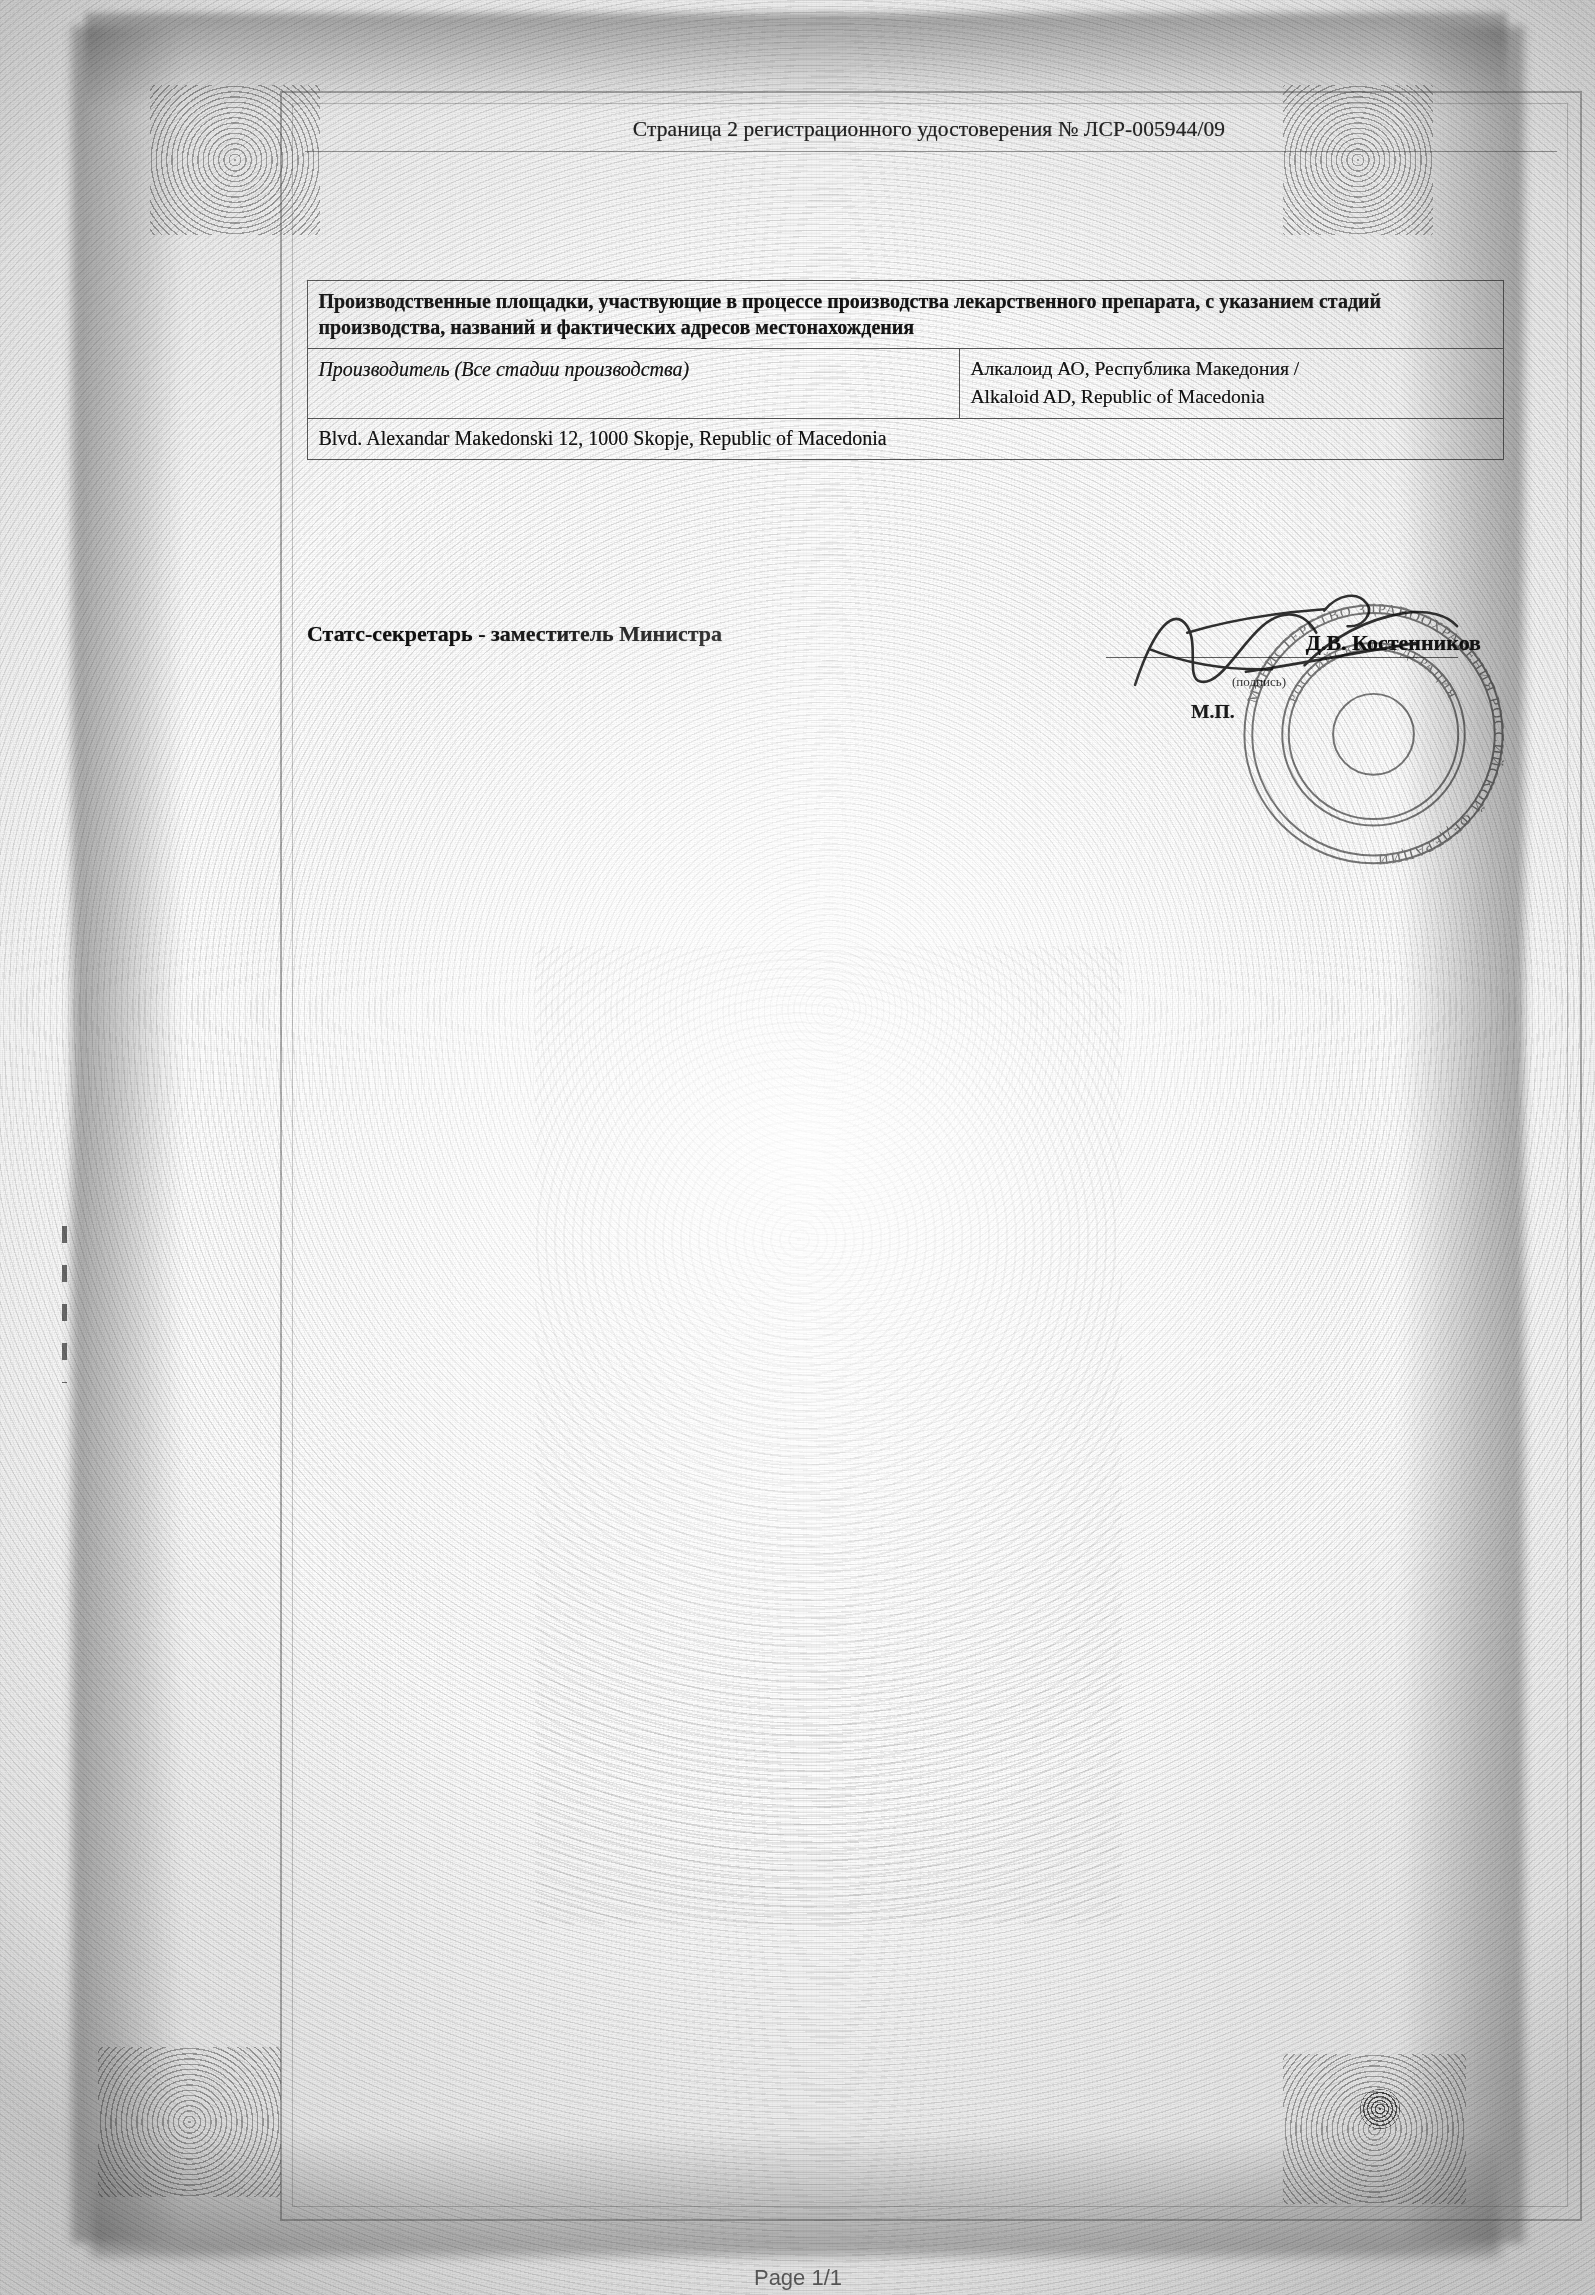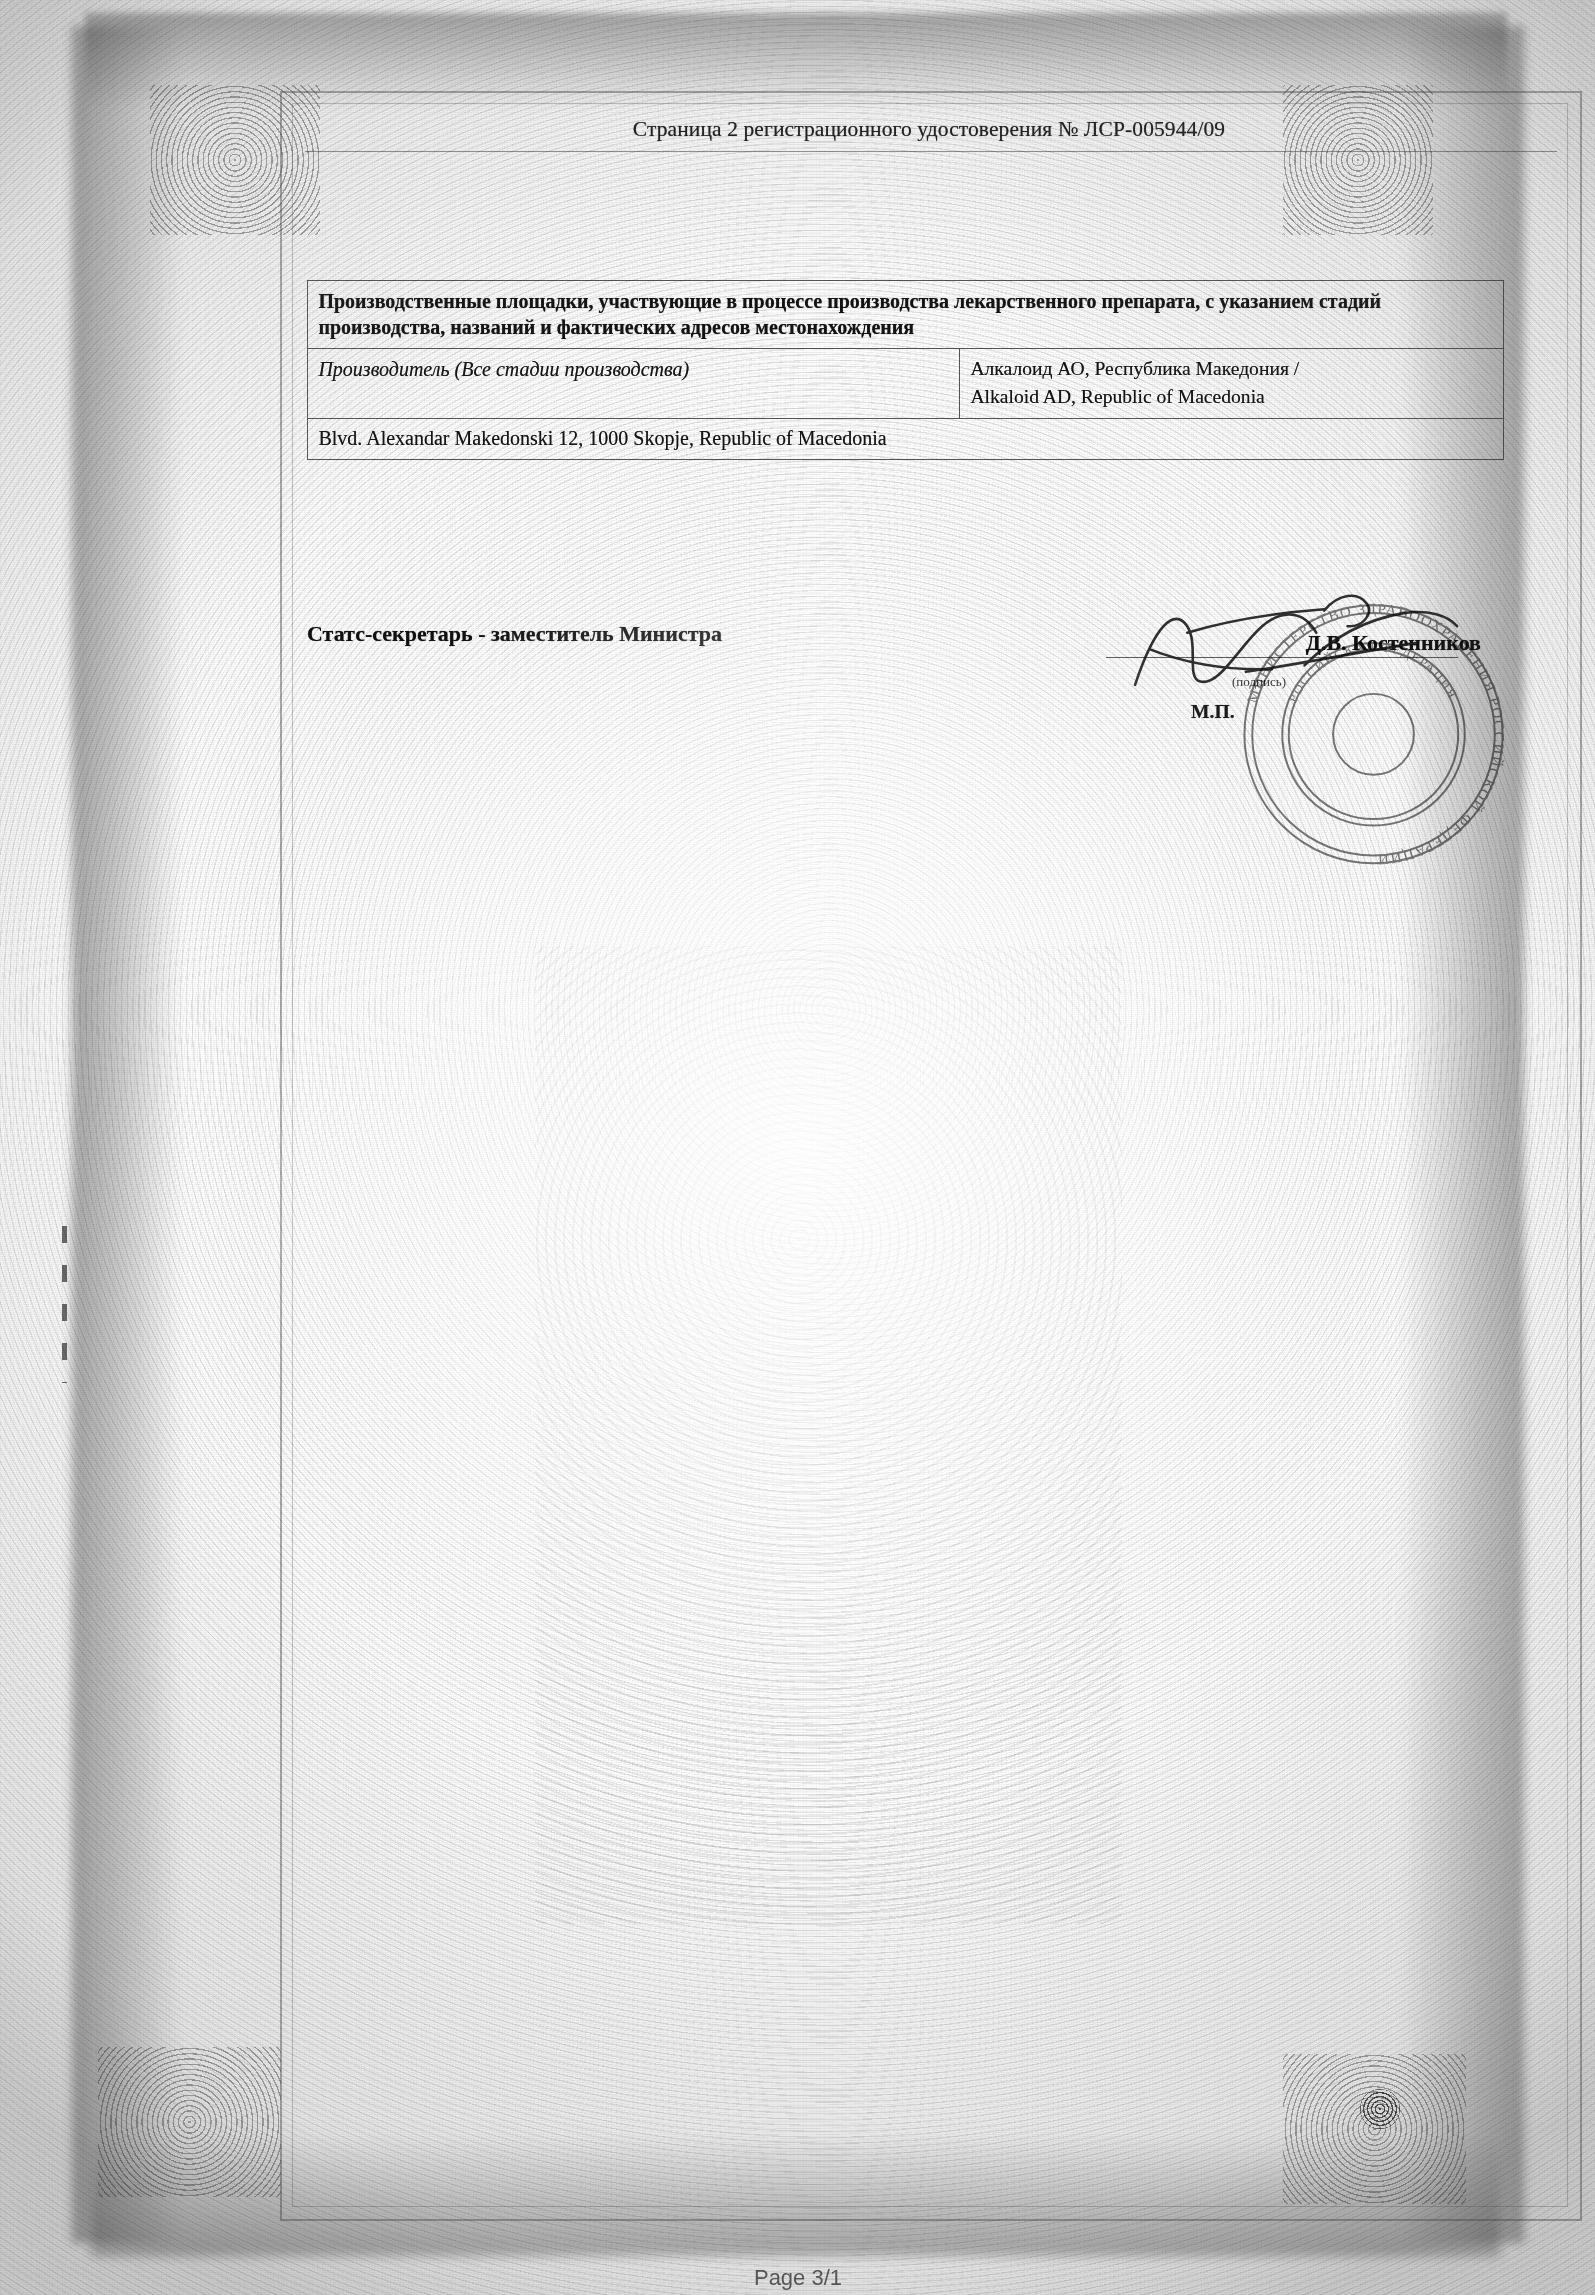--- a/index.html
+++ b/index.html
@@ -414,15 +414,15 @@
 
   <div id="big-smudge"></div>
   <div id="margin-ticks"></div>
   <div id="corner-mark-br"></div>
 
   <div class="noise-layer noise-a"></div>
   <div class="noise-layer noise-b"></div>
   <div class="noise-layer noise-c"></div>
   <div class="vignette"></div>
 
-  <div id="page-footer">Page 3/1</div>
+  <div id="page-footer">Page 1/1</div>
 </div>
 
 
 </body></html>

